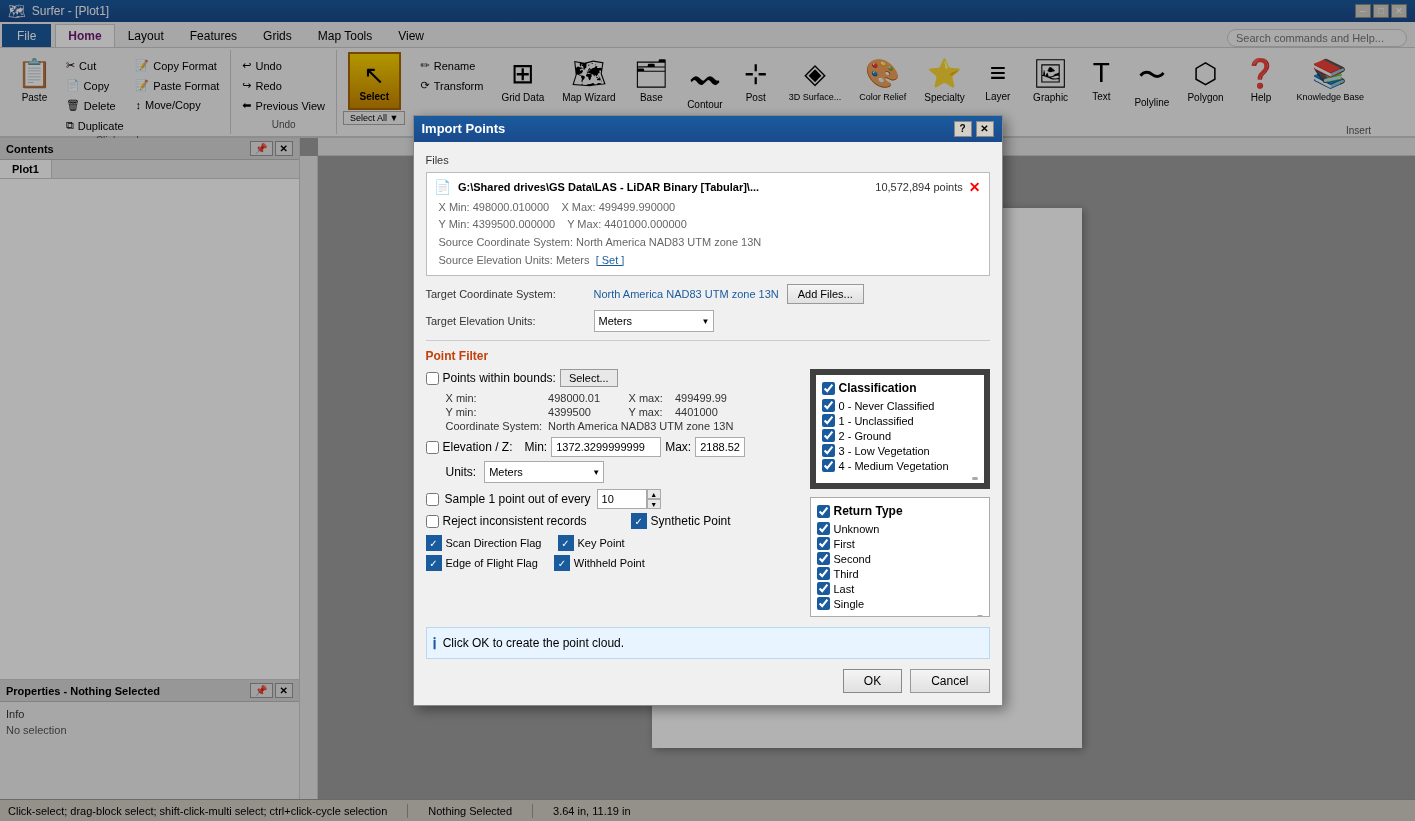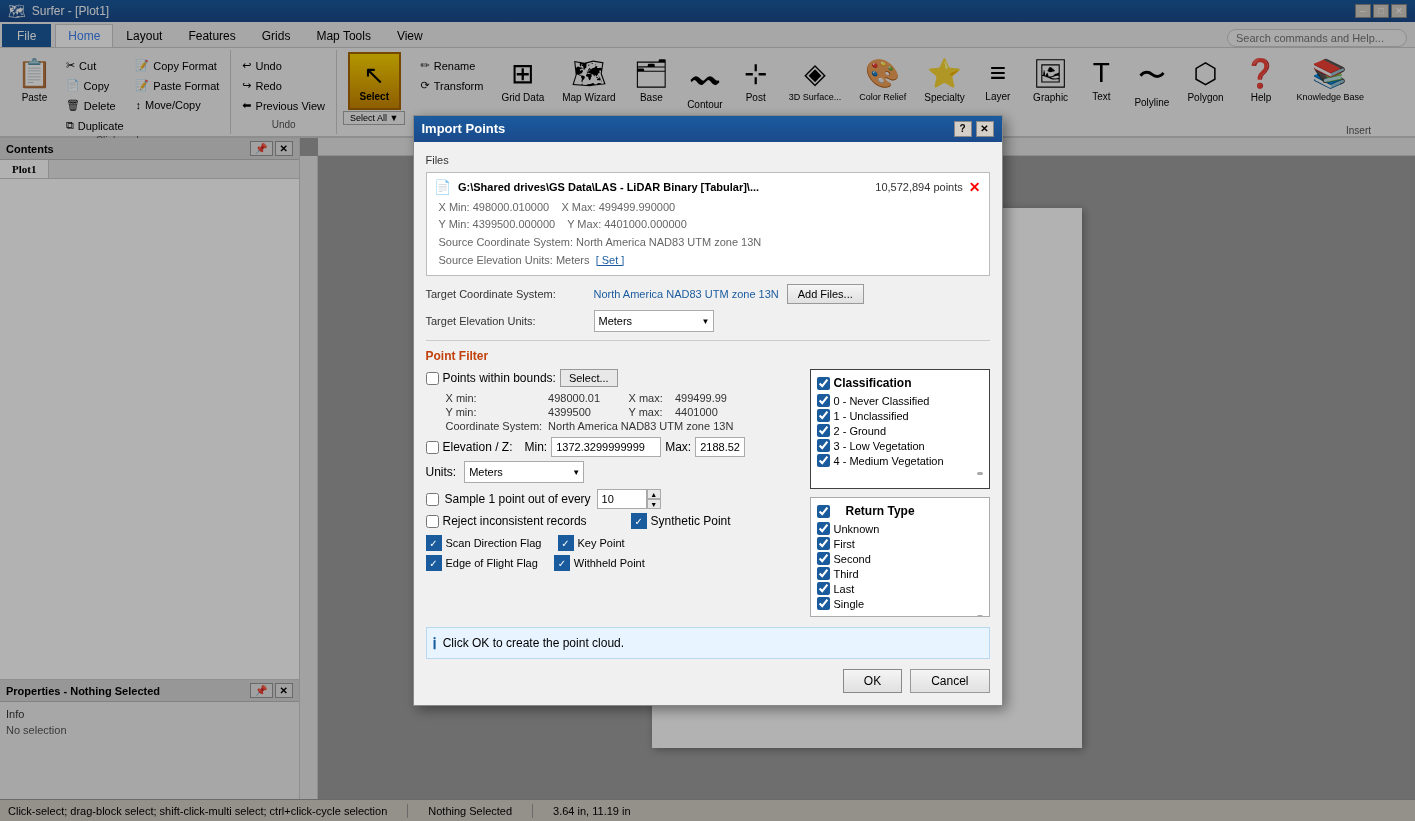--- a/index.html
+++ b/index.html
@@ -32,22 +32,22 @@
       padding: 4px 12px;
       font-size: 12px;
       cursor: pointer;
       border: 1px solid transparent;
       border-bottom: none;
       background: transparent;
     }
     .ribbon-tab.active {
       background: #fff;
       border-color: #ccc;
-      font-weight: normal;
-      color: #3b82f6;
+      font-weight: bold;
+      color: #701a75;
     }
     .ribbon-tab.file {
       background: #1a5b9e;
       color: white;
       border-radius: 0;
       margin-right: 4px;
       padding: 4px 14px;
     }
 
     
@@ -142,21 +142,20 @@
     .tab-bar {
       display: flex;
       background: #e8e8e8;
       border-bottom: 1px solid #ccc;
     }
     .tab-item {
       padding: 3px 12px;
       font-size: 11px;
       cursor: pointer;
       border-right: 1px solid #ccc;
-      font-family: Liberation Serif, serif;
     }
     .tab-item.active { background: #fff; font-weight: bold; }
 
     .sidebar-content { flex: 1; background: #fff; overflow: auto; padding: 4px; }
 
     
     .props-panel {
       background: #f0f0f0;
       border-top: 1px solid #ccc;
       height: 120px;
@@ -348,21 +347,21 @@
       height: 20px;
       width: 50px;
     }
 
     .sample-row { display: flex; align-items: center; gap: 6px; margin-bottom: 4px; }
     .spinner-input { border: 1px solid #aaa; background: white; padding: 1px 4px; font-size: 11px; height: 20px; width: 50px; }
     .spinner-btns { display: flex; flex-direction: column; }
     .spinner-btn { width: 14px; height: 10px; background: #e8e8e8; border: 1px solid #aaa; font-size: 7px; cursor: pointer; display: flex; align-items: center; justify-content: center; }
 
     .classification-box {
-      border: 1px solid #404040;
+      border: 6px solid #404040;
       background: white;
       padding: 6px;
       height: 120px;
       overflow-y: auto;
       margin-bottom: 8px;
     }
     .classification-header {
       display: flex;
       align-items: center;
       gap: 4px;
@@ -375,21 +374,21 @@
     .return-type-box {
       border: 1px solid #aaa;
       background: white;
       padding: 6px;
       height: 120px;
       overflow-y: auto;
     }
     .return-header {
       display: flex;
       align-items: center;
-      gap: 16px;
+      gap: 4px;
       margin-bottom: 4px;
       font-weight: bold;
     }
 
     .flag-section {
       margin-top: 6px;
     }
     .flag-row { display: flex; gap: 16px; margin-bottom: 4px; }
     .flag-item { display: flex; align-items: center; gap: 4px; font-size: 11px; }
     .flag-checkbox { width: 16px; height: 16px; background: #1a5b9e; border: 1px solid #1a5b9e; display: flex; align-items: center; justify-content: center; color: white; font-size: 10px; }
@@ -758,21 +757,21 @@
             </div>
 
             <div class="checkbox-row" style="margin-top:4px;">
               <input type="checkbox" style="">
               <label>Elevation / Z:</label>
               <span style="margin-left:8px;">Min:</span>
               <input class="inline-input" type="text" value="1372.3299999999" style="">
               <span>Max:</span>
               <input class="small-input" type="text" value="2188.52" style="">
             </div>
-            <div class="row" style="">
+            <div class="row" style="margin-left:20px;">
               <span>Units:</span>
               <div class="select-wrapper">
                 <select class="select-box">
                   <option>Meters</option>
                 </select>
               </div>
             </div>
 
             <div class="sample-row">
               <input type="checkbox" style="">

